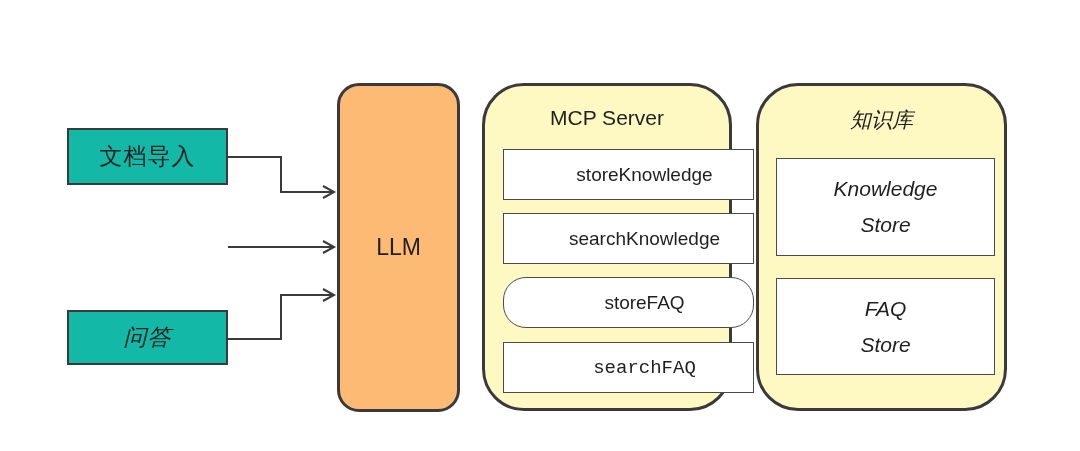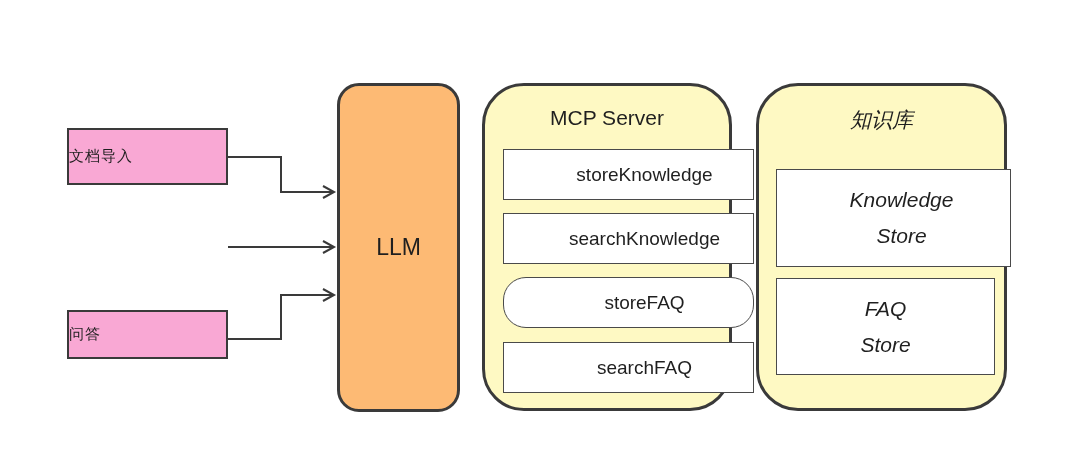--- a/index.html
+++ b/index.html
@@ -14,30 +14,30 @@
     background: #ffffff;
     font-family: "Liberation Sans", sans-serif;
     color: #1f1f1f;
     overflow: hidden;
   }
   .abs { position: absolute; box-sizing: border-box; }
 
   
   .input-box {
     border: 2px solid #3a3a3a;
-    background: #f9a8d4;
+    background: #14b8a6;
     display: flex;
     align-items: center;
-    justify-content: flex-start;
-    font-size: 15px;
+    justify-content: center;
+    font-size: 23px;
     letter-spacing: 1px;
   }
   .box-doc  { left: 67px;  top: 128px; width: 161px; height: 57px; }
   .box-ret  { left: 67px;  top: 218px; width: 161px; height: 58px; }
-  .box-qa   { left: 67px;  top: 310px; width: 161px; height: 49px; }
+  .box-qa   { left: 67px;  top: 310px; width: 161px; height: 55px; font-style: italic; }
 
   
   .llm-box {
     left: 337px; top: 83px; width: 123px; height: 329px;
     border: 3px solid #3a3a3a;
     border-radius: 22px;
     background: #fdba74;
     display: flex;
     align-items: center;
     justify-content: center;
@@ -71,37 +71,37 @@
     background: #ffffff;
     display: flex;
     align-items: center;
     justify-content: center;
     font-size: 19px;
     padding-left: 32px;
   }
   .tool-0 { top: 63px; }
   .tool-1 { top: 127px; }
   .tool-2 { top: 191px; border-radius: 23px; }
-  .tool-3 { top: 256px; }
+  .tool-3 { top: 256px; font-family: Liberation Mono, monospace; }
 
   
   .store-box {
     position: absolute;
     left: 17px;
     width: 217px;
     border: 1.5px solid #4a4a4a;
     background: #ffffff;
     display: flex;
     flex-direction: column;
     align-items: center;
     justify-content: center;
     font-size: 21px;
     line-height: 36px;
   }
-  .store-0 { top: 83px;  height: 96px; padding-left: 16px; }
+  .store-0 { top: 72px;  height: 96px; }
   .store-1 { top: 192px; height: 95px; }
 
   .arrows-svg {
     position: absolute;
     left: 0; top: 0;
     width: 1080px; height: 451px;
     pointer-events: none;
   }
 </style>
 </head>

